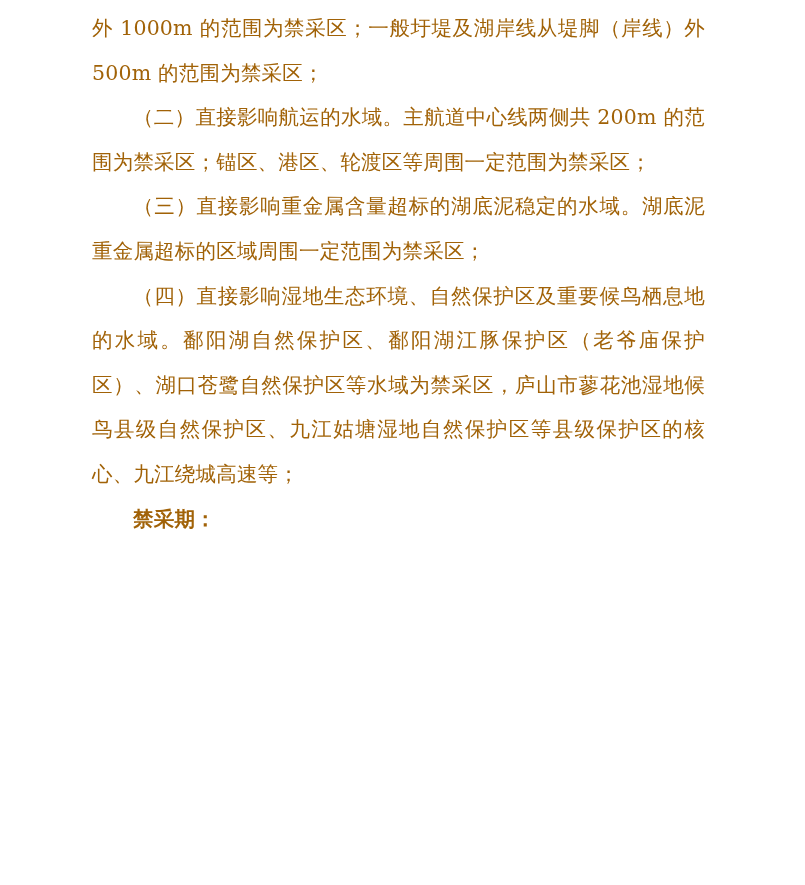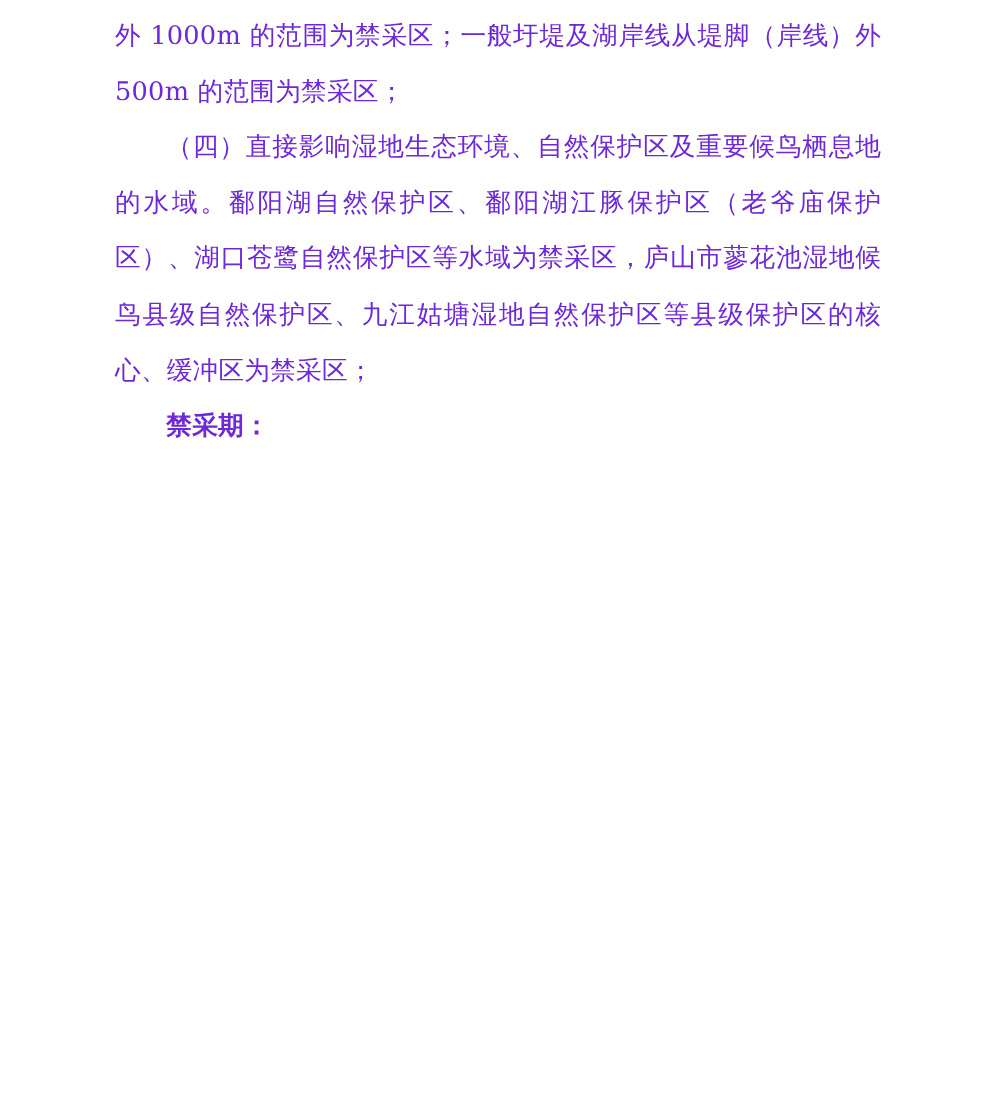--- a/index.html
+++ b/index.html
@@ -18,21 +18,21 @@
     width: 805px;
     height: 885px;
     background: #ffffff;
     box-sizing: border-box;
     padding: 0 100px 0 92px;
   }
   .para {
     margin: 0;
     font-size: 20.5px;
     line-height: 44.6px;
-    color: #6d28d9;
+    color: #a16207;
     text-align: justify;
     text-justify: inter-ideograph;
     letter-spacing: 0.2px;
   }
   .indent {
     text-indent: 2em;
   }
   .bold {
     font-weight: bold;
   }
@@ -41,20 +41,22 @@
   }
 </style>
 </head>
 <body>
 
 <div id="page">
   <div class="spacer-top"></div>
 
   <p class="para">外 1000m 的范围为禁采区；一般圩堤及湖岸线从堤脚（岸线）外 500m 的范围为禁采区；</p>
 
+  <p class="para indent">（二）直接影响航运的水域。主航道中心线两侧共 200m 的范围为禁采区；锚区、港区、轮渡区等周围一定范围为禁采区；</p>
 
+  <p class="para indent">（三）直接影响重金属含量超标的湖底泥稳定的水域。湖底泥重金属超标的区域周围一定范围为禁采区；</p>
 
-  <p class="para indent">（四）直接影响湿地生态环境、自然保护区及重要候鸟栖息地的水域。鄱阳湖自然保护区、鄱阳湖江豚保护区（老爷庙保护区）、湖口苍鹭自然保护区等水域为禁采区，庐山市蓼花池湿地候鸟县级自然保护区、九江姑塘湿地自然保护区等县级保护区的核心、缓冲区为禁采区；</p>
+  <p class="para indent">（四）直接影响湿地生态环境、自然保护区及重要候鸟栖息地的水域。鄱阳湖自然保护区、鄱阳湖江豚保护区（老爷庙保护区）、湖口苍鹭自然保护区等水域为禁采区，庐山市蓼花池湿地候鸟县级自然保护区、九江姑塘湿地自然保护区等县级保护区的核心、九江绕城高速等；</p>
 
 
   <p class="para indent bold">禁采期：</p>
 
 </div>
 
 </body></html>

